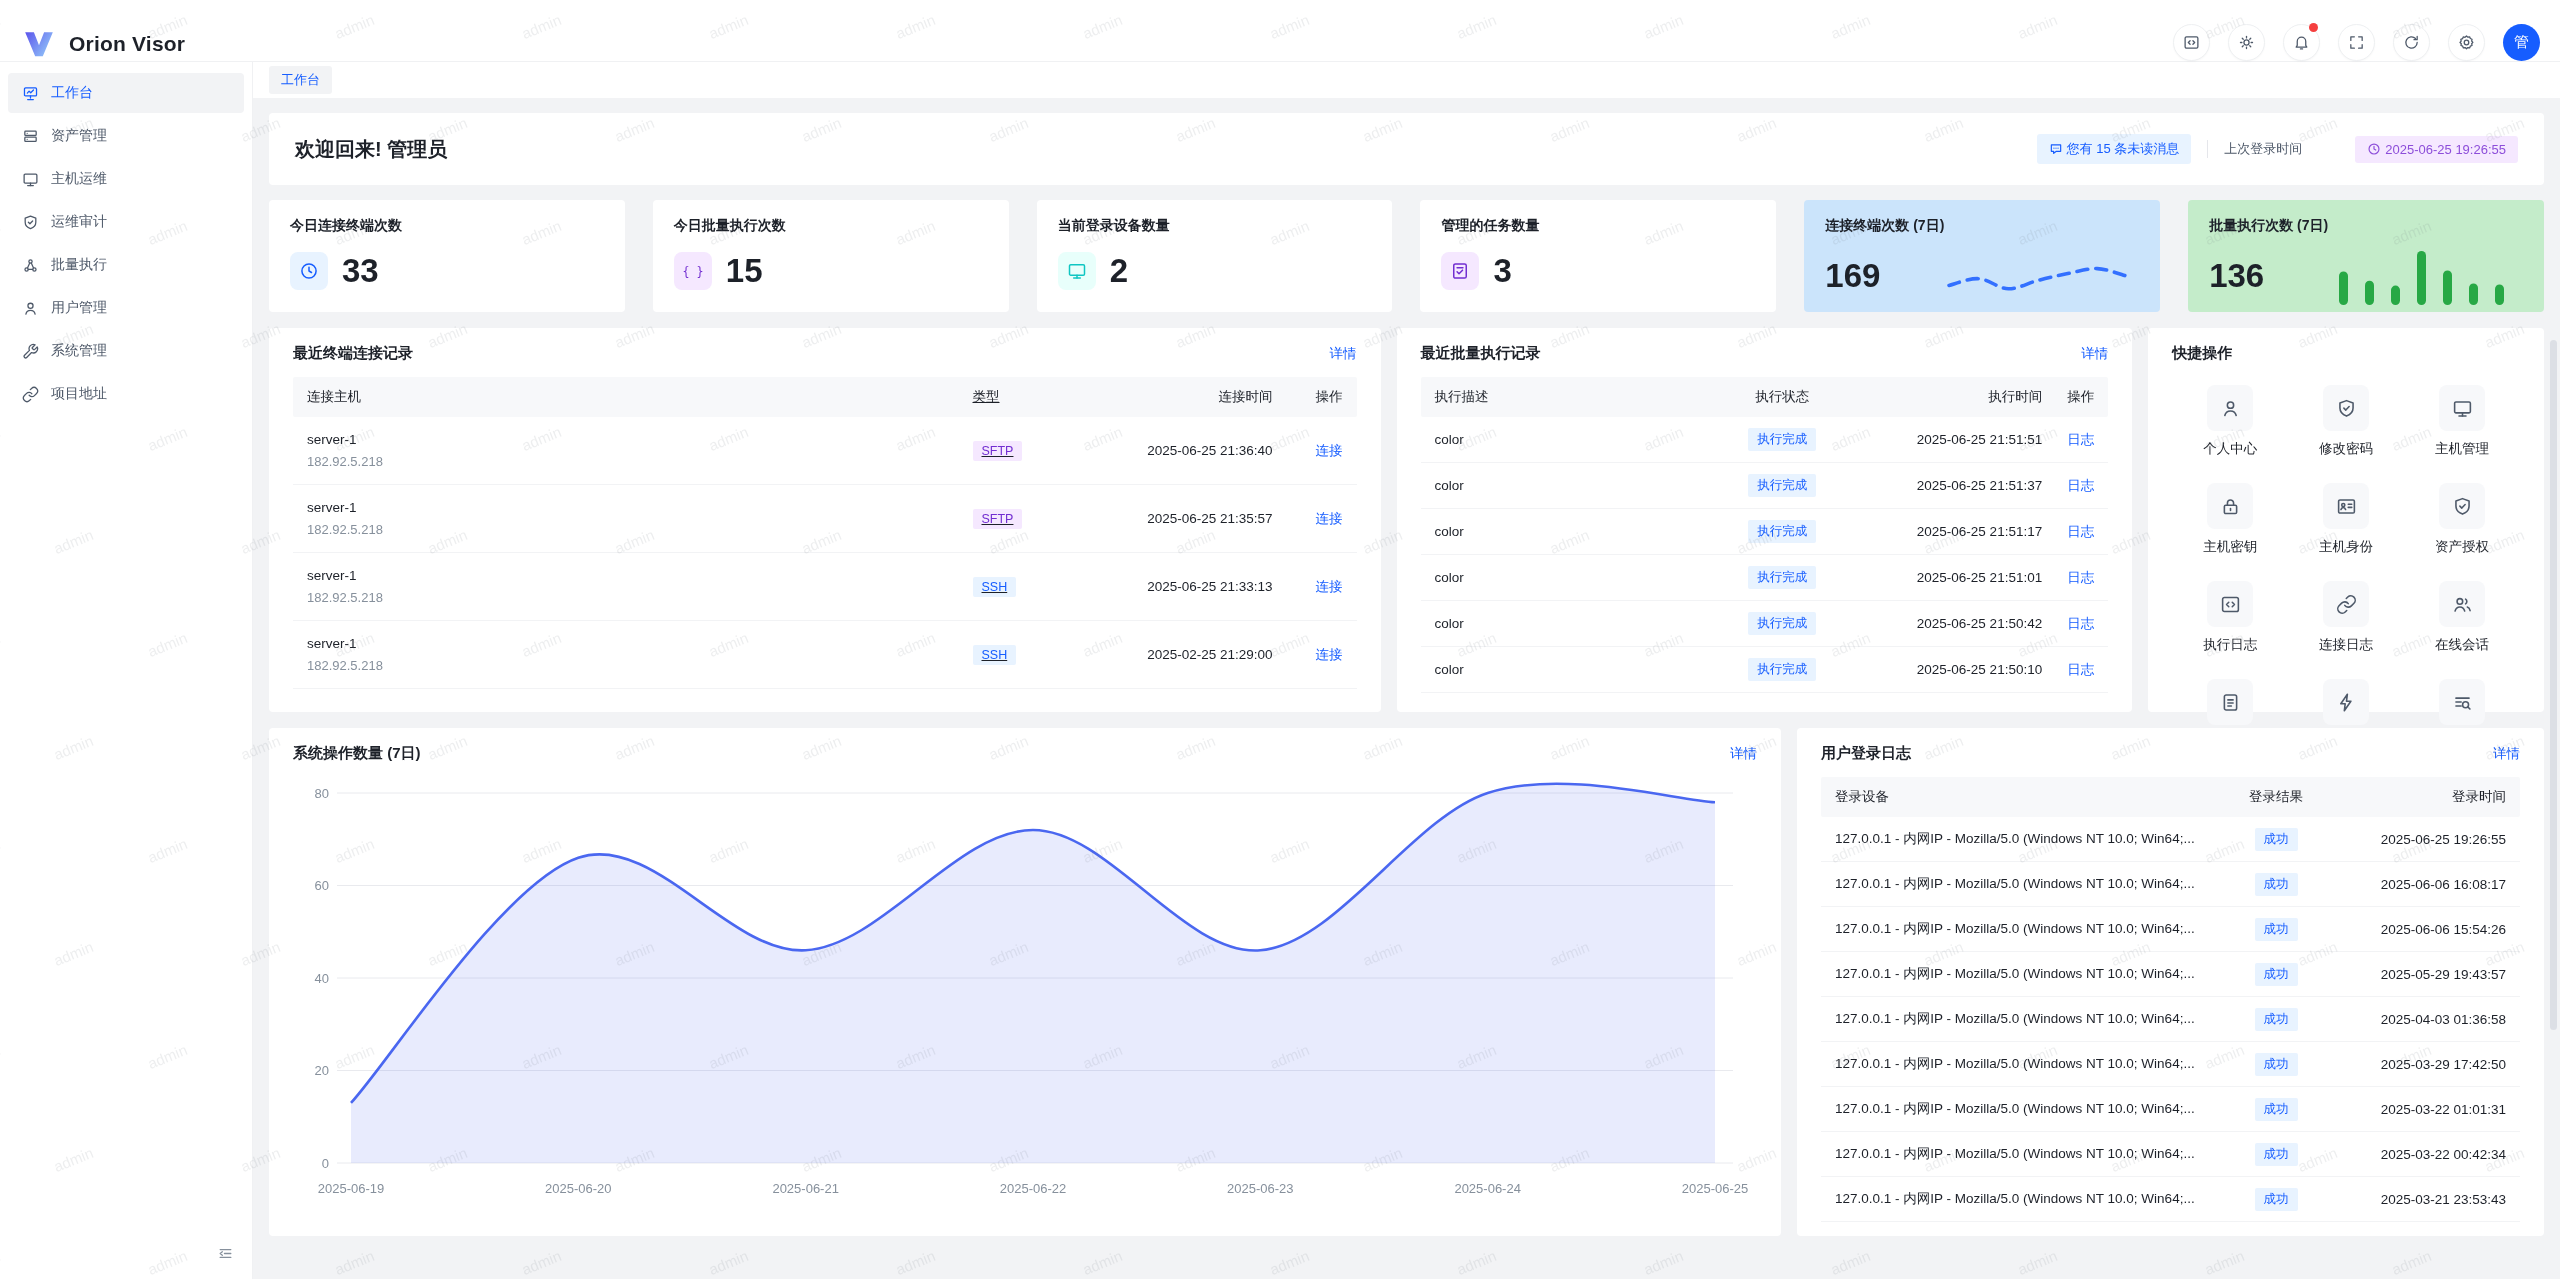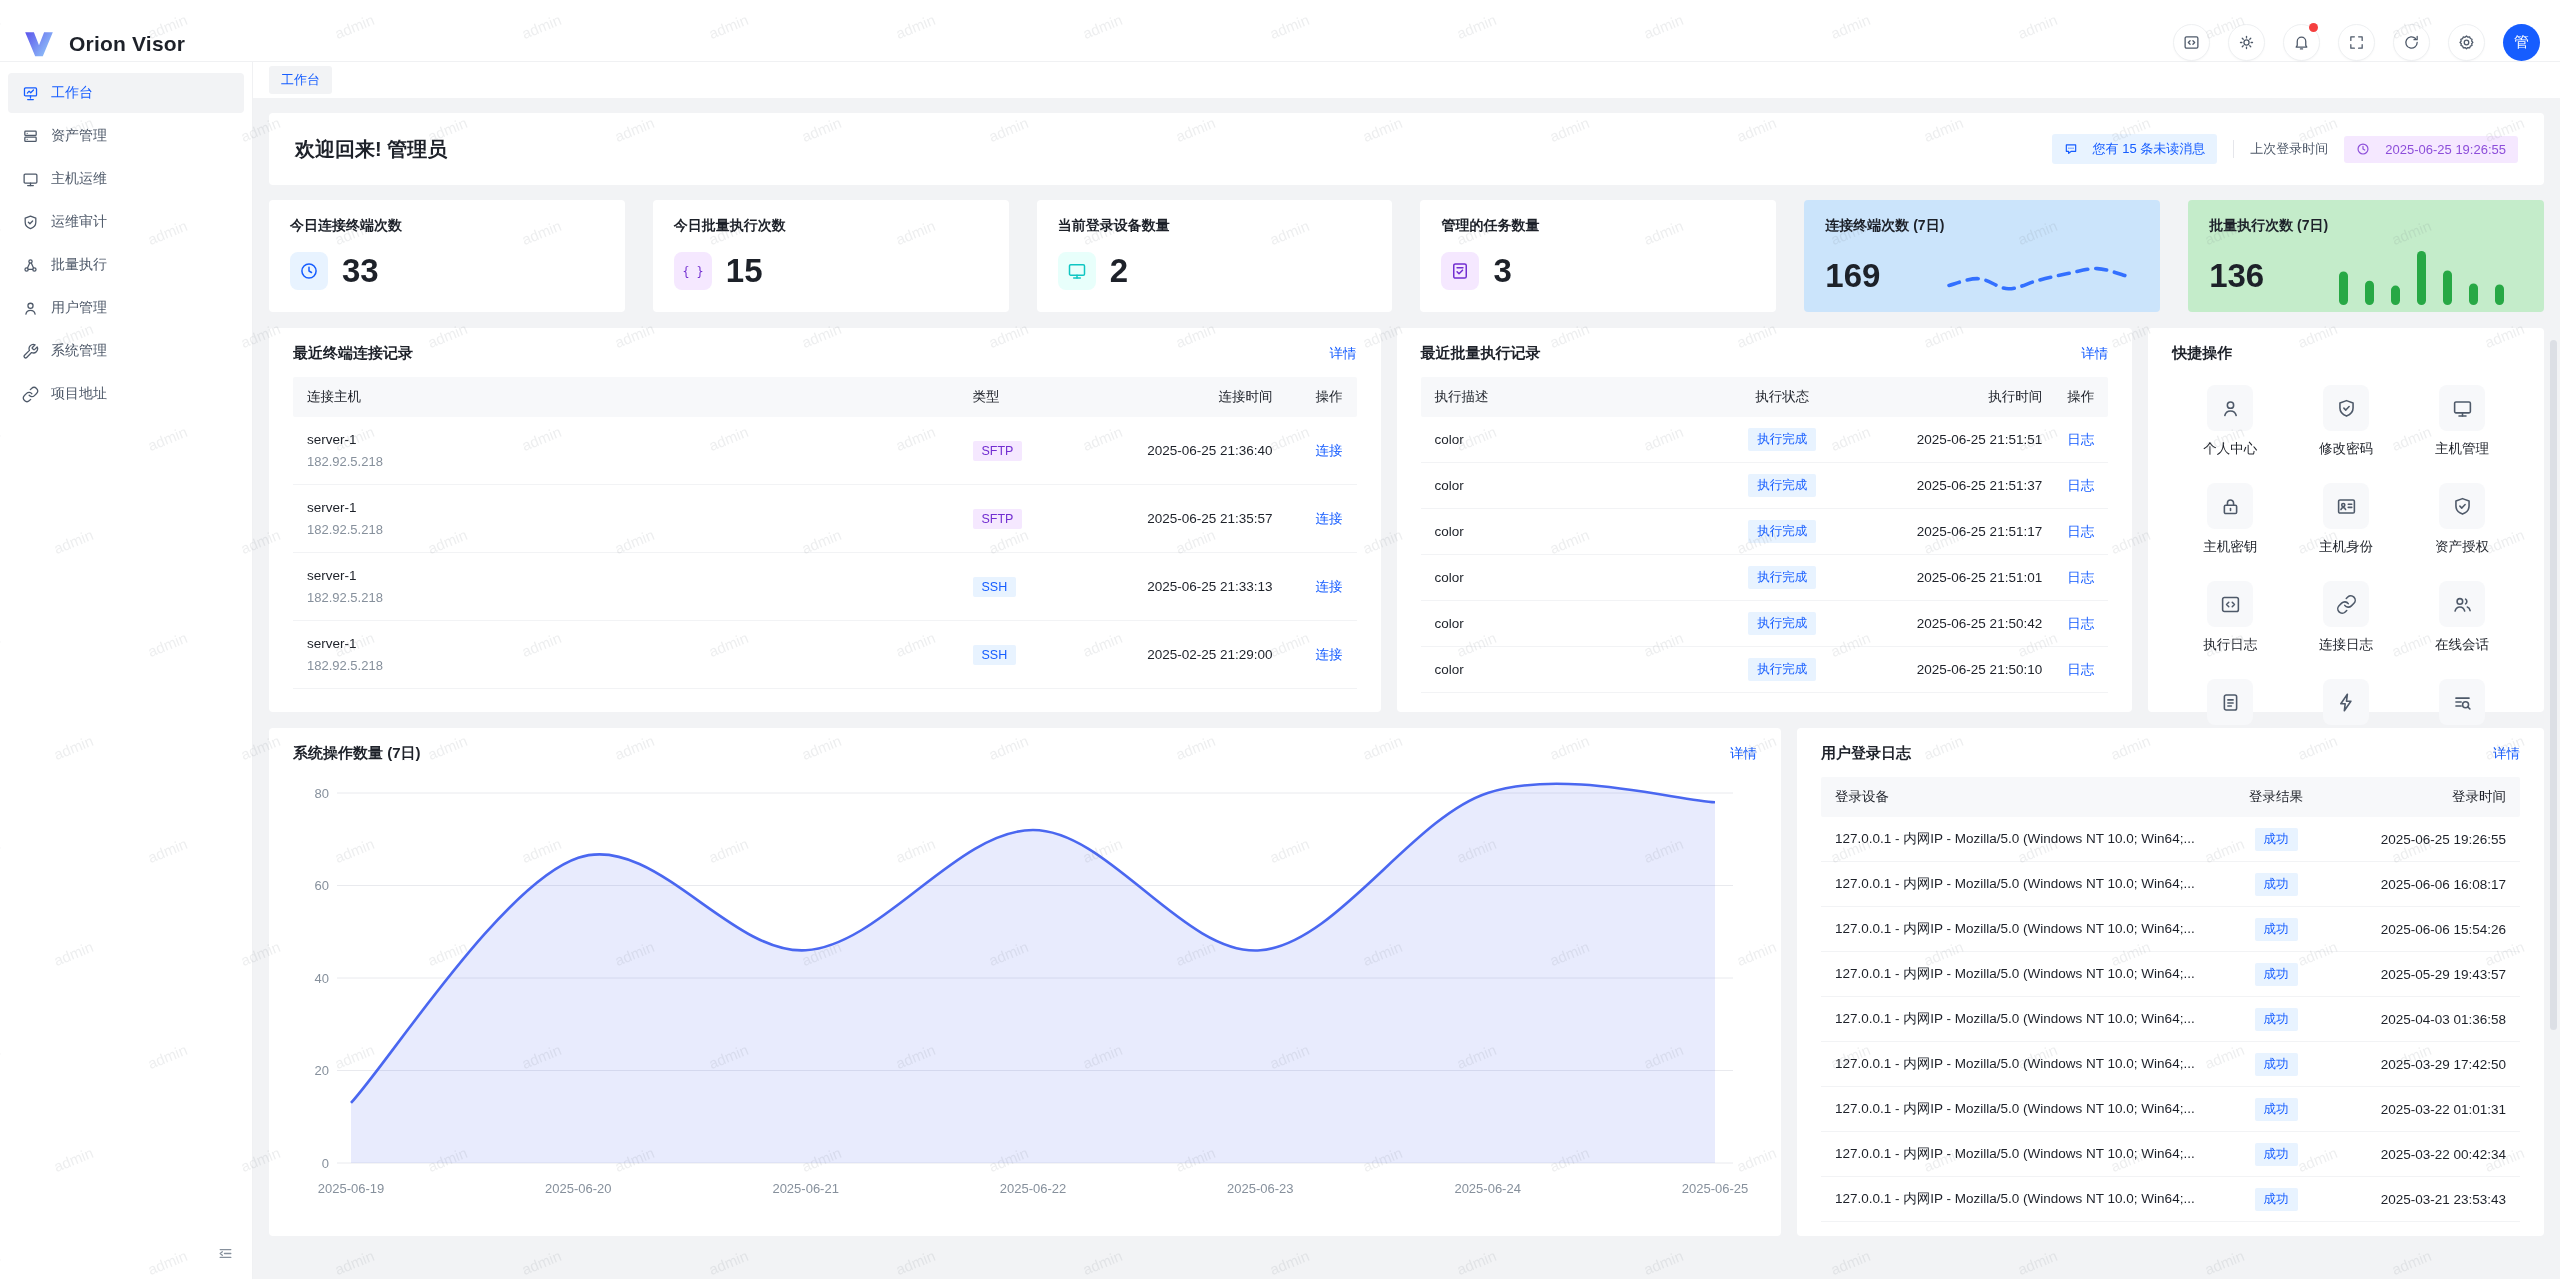--- a/index.html
+++ b/index.html
@@ -35,21 +35,21 @@
   .crumbbar { height:37px; background:#fff; display:flex; align-items:center; padding:0 16px; border-bottom:1px solid #f2f3f5; }
   .crumb-tag { background:#f2f3f5; color:#165dff; font-size:13px; padding:5px 12px; border-radius:3px; cursor:pointer; }
   .scroll { flex:1; padding:14px 16px 0 16px; }
 
   .card { background:#fff; border-radius:4px; }
 
   
   .welcome { height:72px; display:flex; align-items:center; justify-content:space-between; padding:0 26px; margin-bottom:15px; }
   .welcome-title { font-size:20px; font-weight:700; }
   .welcome-right { display:flex; align-items:center; gap:16px; }
-  .pill { display:inline-flex; align-items:center; gap:15px; font-size:13px; padding:6px 12px; border-radius:3px; background:#e8f3ff; color:#165dff; }
+  .pill { display:inline-flex; align-items:center; gap:4px; font-size:13px; padding:6px 12px; border-radius:3px; background:#e8f3ff; color:#165dff;margin-left:37px; }
   .pill.purple { background:#f5e8ff; color:#8d4eda; }
   .pill svg.ic { width:14px; height:14px; stroke-width:2; }
   .vdiv { width:1px; height:18px; background:#e5e6eb; }
   .lastlogin-label { font-size:13px; color:#4e5969; }
 
   
   .stats-row { display:flex; gap:28px; margin-bottom:16px; }
   .stat-card { flex:1; height:112px; padding:17px 21px; }
   .stat-title { font-size:14px; font-weight:700; color:#1d2129; }
   .stat-row { display:flex; align-items:center; gap:14px; margin-top:17px; }
@@ -82,21 +82,21 @@
   
   .tbl-head { display:flex; align-items:center; background:#f7f8fa; height:40px; border-radius:2px; font-size:13.5px; font-weight:500; color:#1d2129; padding:0 14px; }
   .t-rows { }
   .t-row { display:flex; align-items:center; padding:0 14px; border-bottom:1px solid #f2f3f5; font-size:13.5px; }
   .p-terminal .t-row { height:68px; }
   .p-batch .t-row { height:46px; }
   .p-login .t-row { height:45px; }
   .col-host { flex:1; min-width:0; }
   .host-name { font-size:13.5px; color:#1d2129; margin-bottom:7px; }
   .host-ip { font-size:13px; color:#86909c; }
-  .col-type { width:110px; display:flex; justify-content:flex-start; }
+  .col-type { width:110px; display:flex; justify-content:flex-start;text-decoration:underline; }
   .col-time { width:190px; text-align:right; color:#1d2129; }
   .col-act { width:70px; text-align:right; }
   .tag { display:inline-block; font-size:12.5px; padding:3px 9px; border-radius:2px; background:#e8f3ff; color:#165dff; }
   .tag.type-SFTP { background:#f5e8ff; color:#722ed1; }
   .col-desc { flex:1; min-width:0; }
   .col-status { width:120px; display:flex; justify-content:center; }
   .col-btime { width:200px; text-align:right; }
   .col-bact { width:52px; text-align:right; }
   .col-device { flex:1; min-width:0; white-space:nowrap; overflow:hidden; }
   .col-result { width:110px; display:flex; justify-content:center; }

